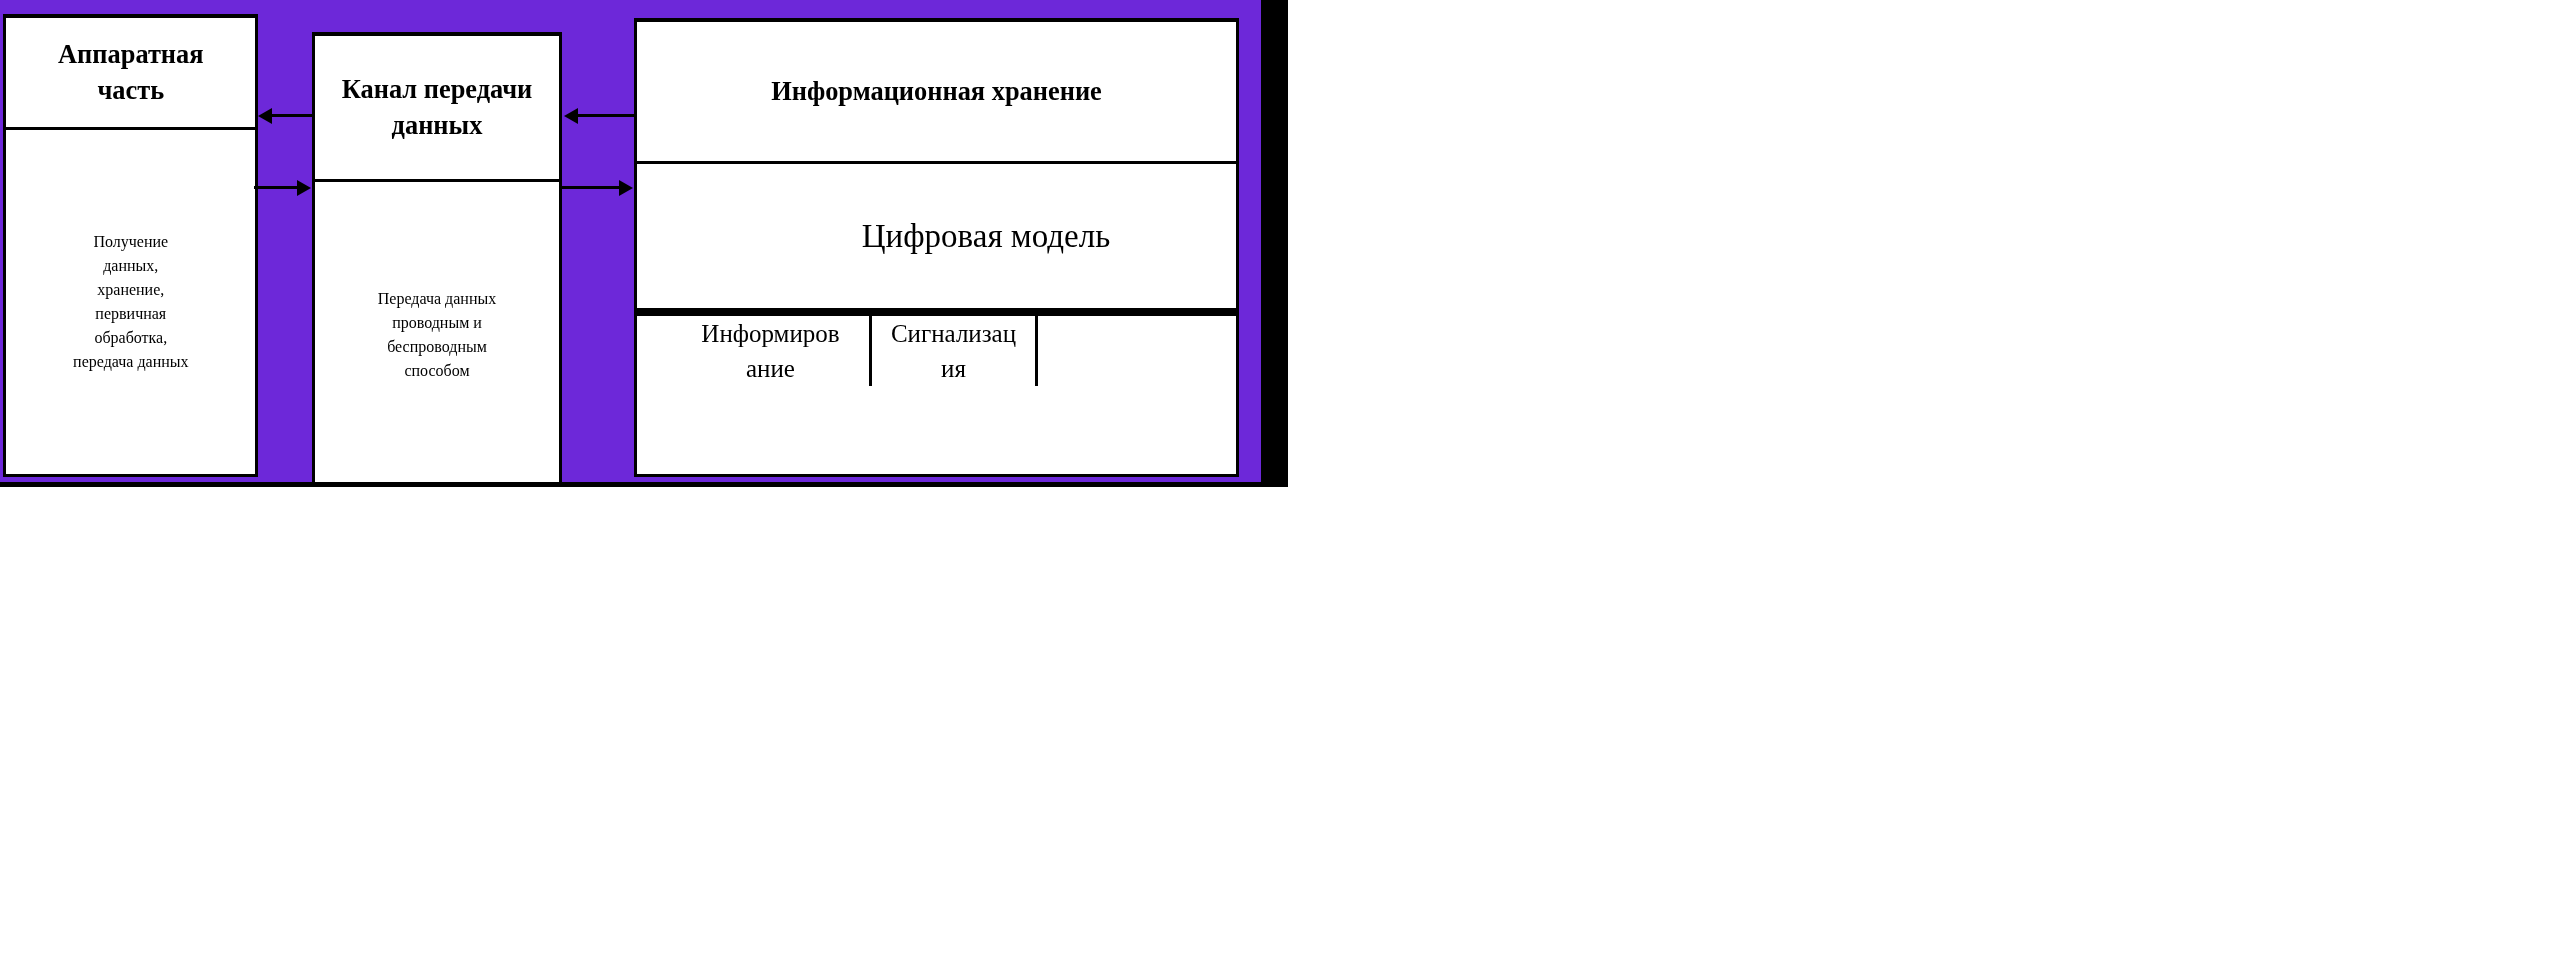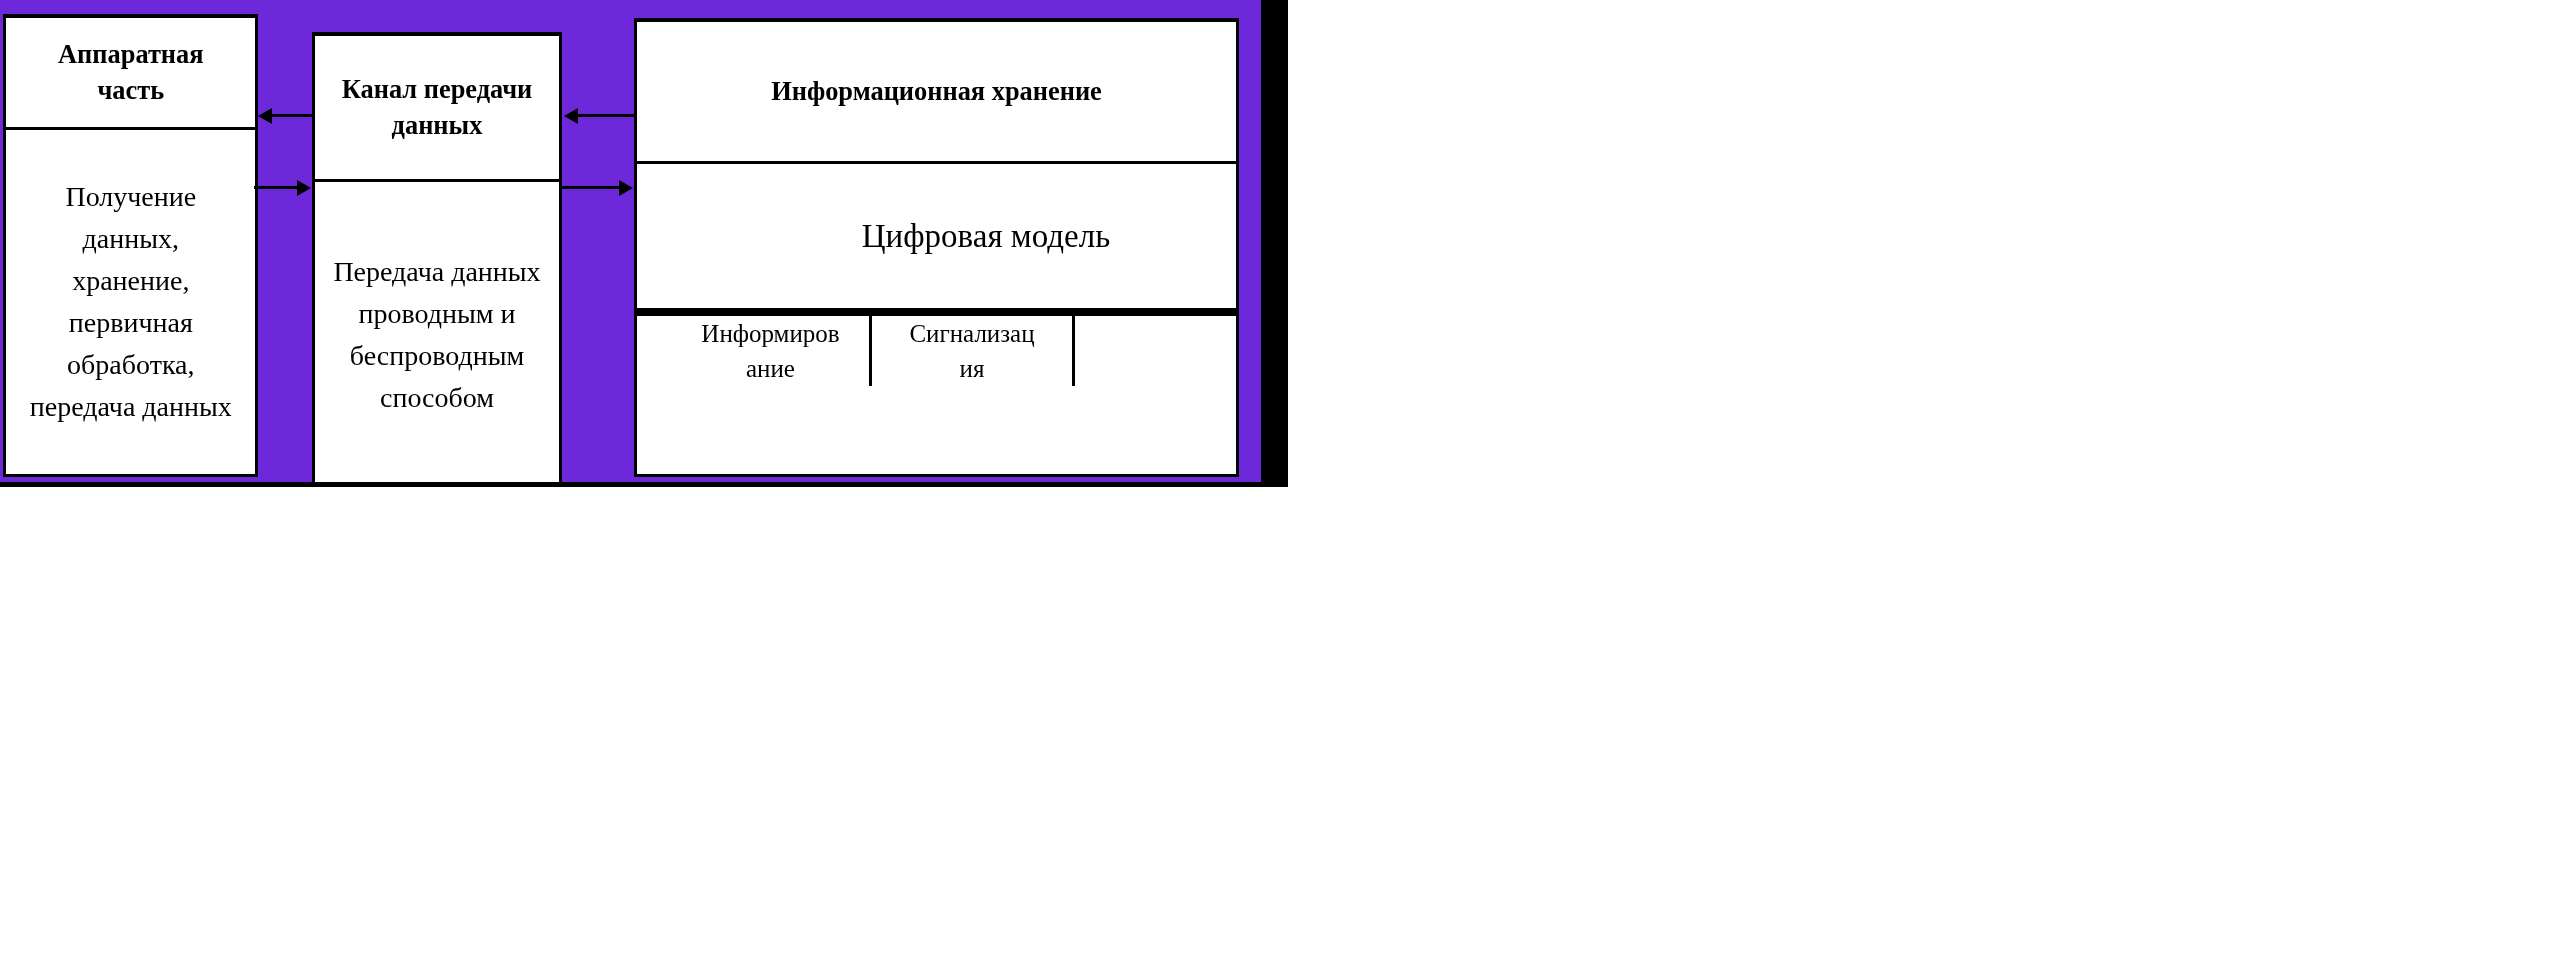--- a/index.html
+++ b/index.html
@@ -35,42 +35,42 @@
     text-align: center;
     box-sizing: border-box;
   }
   .txt { white-space: pre-line; }
 
   .head-cell { border-bottom: 3.3px solid #000000; font-weight: bold; font-size: 26.4px; line-height: 1.35; }
   .hardware-head { height: 112px; }
   .channel-head  { height: 146px; }
   .infosystem-head { height: 142px; }
 
-  .body-cell { flex: 1; font-size: 28px; line-height: 1.5; text-align: center; }
+  .body-cell { flex: 1; font-size: 16px; line-height: 1.5; text-align: center; }
 
   .model-cell {
     height: 152px;
     border-bottom: 8px solid #000000;
     font-size: 33px;
     padding-left: 99px;
   }
   .functions-row {
     flex: 1;
     display: flex;
     flex-direction: row;
     align-items: flex-start;
     padding-left: 35px;
   }
   .function-cell {
     font-size: 25px;
     line-height: 1.4;
     flex: 0 0 auto;
   }
   .function-cell.c1 { width: 200px; border-right: 3.3px solid #000000; }
-  .function-cell.c2 { width: 203px; border-right: 3.3px solid #000000; }
+  .function-cell.c2 { width: 166px; border-right: 3.3px solid #000000; }
   .function-cell.c3 { flex: 1 1 auto; }
 
   
   .arrow-shaft {
     position: absolute;
     height: 3.3px;
     background: #000000;
   }
   .arrow-head {
     position: absolute;

